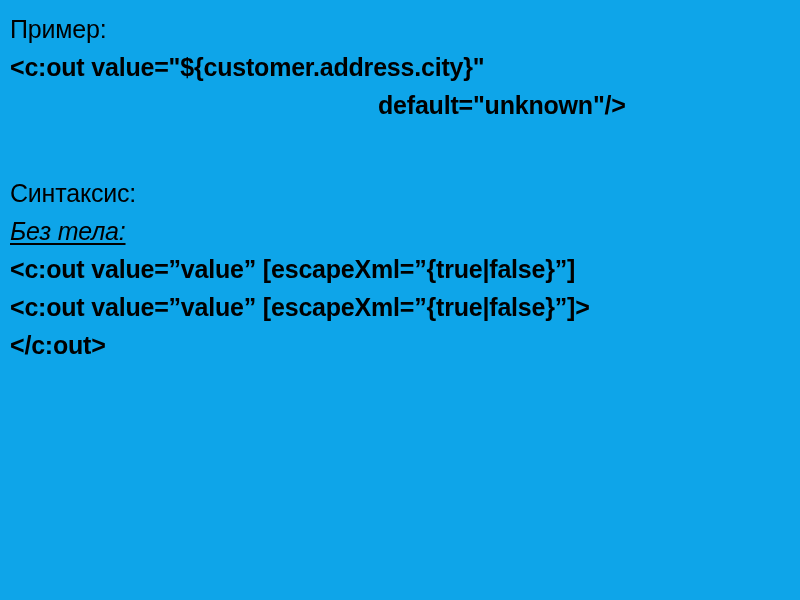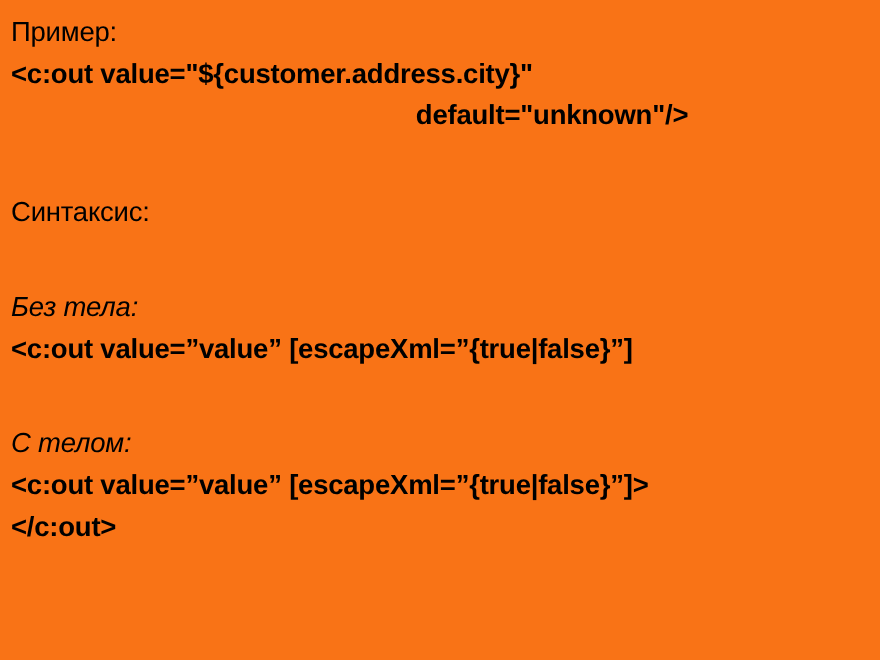--- a/index.html
+++ b/index.html
@@ -13,21 +13,21 @@
     overflow: hidden;
     font-family: "Liberation Sans", sans-serif;
     color: #000000;
     -webkit-font-smoothing: antialiased;
   }
 
   .slide {
     position: relative;
     width: 800px;
     height: 600px;
-    background: #f97316;
+    background: #0ea5e9;
     box-sizing: border-box;
     padding: 10px 0 0 10px;
   }
 
   .line {
     display: block;
     white-space: pre;
     font-size: 25px;
     line-height: 38px;
     letter-spacing: -0.2px;
@@ -43,23 +43,23 @@
   }
 
   .code {
     font-weight: 700;
     font-size: 25px;
   }
 
   .italic-underline {
     font-style: italic;
     font-weight: 400;
+    text-decoration: underline;
     text-decoration-thickness: 2px;
     text-underline-offset: 3px;
-    margin-top: 48px;
   }
 
   .indent-default {
     padding-left: 368px;
   }
 
   .spacer-block {
     display: block;
     height: 50px;
   }
@@ -76,18 +76,17 @@
   </div>
 
   <span class="spacer-block"></span>
 
   <div class="block">
     <span class="line bold">Синтаксис:</span>
 
     <span class="line italic-underline">Без тела:</span>
     <span class="line code">&lt;c:out value=”value” [escapeXml=”{true|false}”]</span>
 
-    <span class="line italic-underline">С телом:</span>
     <span class="line code">&lt;c:out value=”value” [escapeXml=”{true|false}”]&gt;</span>
     <span class="line code">&lt;/c:out&gt;</span>
   </div>
 
 </div>
 
 </body></html>

